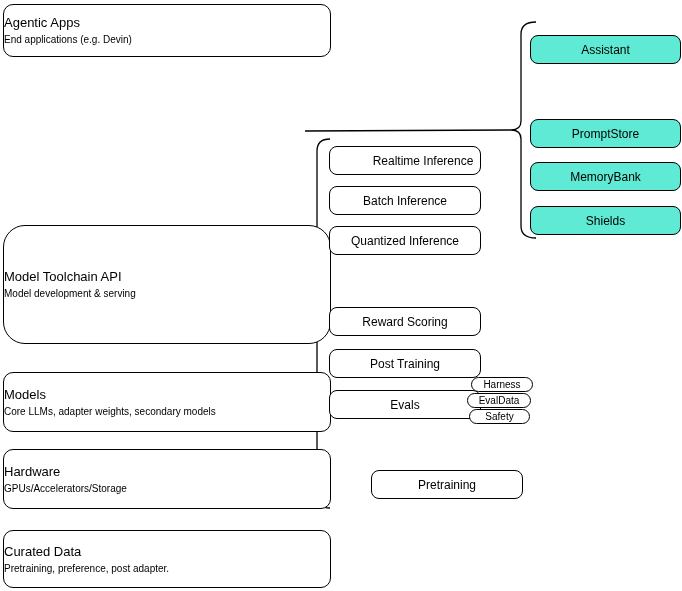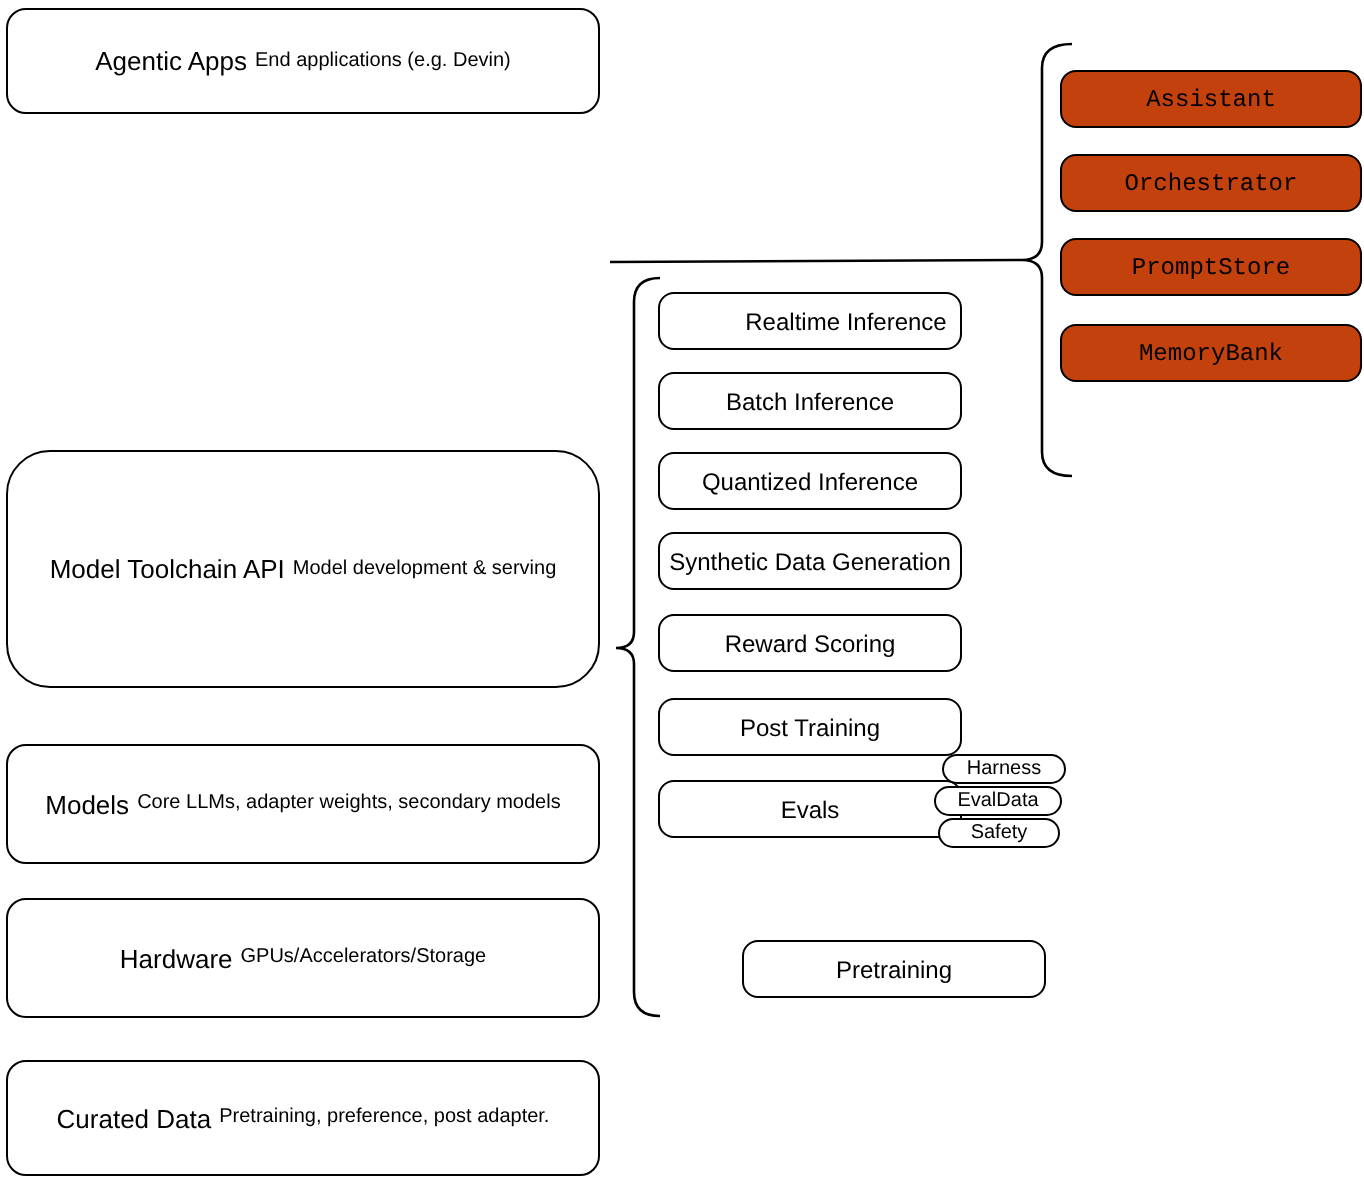--- a/index.html
+++ b/index.html
@@ -23,27 +23,27 @@
     height: 591px;
   }
   .connector-layer path {
     fill: none;
     stroke: #000000;
     stroke-width: 1.3;
   }
   .layer-box {
     position: absolute;
     left: 3px;
-    width: 297px;
+    width: 328px;
     box-sizing: border-box;
     border: 1.3px solid #000000;
     background: #ffffff;
     display: flex;
-    flex-direction: row;
-    align-items: center;
+    flex-direction: column;
+    align-items: flex-start;
     justify-content: center;
     gap: 4px;
     text-align: center;
   }
   .layer-title {
     font-size: 13px;
     line-height: 15px;
     white-space: nowrap;
   }
   .layer-sub {
@@ -67,27 +67,26 @@
     white-space: nowrap;
   }
   .right-box {
     position: absolute;
     left: 530px;
     width: 151px;
     height: 29px;
     box-sizing: border-box;
     border: 1.3px solid #000000;
     border-radius: 8px;
-    background: #c2410c;
+    background: #5eead4;
     display: flex;
     align-items: center;
     justify-content: center;
     font-size: 12px;
     white-space: nowrap;
-    font-family: Liberation Mono, monospace;
   }
   .tag-pill {
     position: absolute;
     height: 15px;
     box-sizing: border-box;
     border: 1.3px solid #000000;
     border-radius: 8px;
     background: #ffffff;
     display: flex;
     align-items: center;
@@ -130,28 +129,27 @@
   </div>
 
   <div class="layer-box" style="top:530px;height:58px;border-radius:10px;">
     <div class="layer-title">Curated Data</div>
     <div class="layer-sub">Pretraining, preference, post adapter.</div>
   </div>
 
   <div class="mid-box" style="top:146px;padding-left:36px;">Realtime Inference</div>
   <div class="mid-box" style="top:186px;">Batch Inference</div>
   <div class="mid-box" style="top:226px;">Quantized Inference</div>
-  <div class="mid-box" style="top:266px;">Synthetic Data Generation</div>
   <div class="mid-box" style="top:307px;">Reward Scoring</div>
   <div class="mid-box" style="top:390px;">Evals</div>
   <div class="mid-box" style="top:349px;">Post Training</div>
   <div class="mid-box" style="top:470px;margin-left:42px;">Pretraining</div>
 
   <div class="tag-pill" style="left:471px;top:377px;width:62px;">Harness</div>
   <div class="tag-pill" style="left:467px;top:393px;width:64px;">EvalData</div>
   <div class="tag-pill" style="left:469px;top:409px;width:61px;">Safety</div>
 
   <div class="right-box" style="top:35px;">Assistant</div>
-  <div class="right-box" style="top:77px;">Orchestrator</div>
   <div class="right-box" style="top:119px;">PromptStore</div>
   <div class="right-box" style="top:162px;">MemoryBank</div>
+  <div class="right-box" style="top:206px;">Shields</div>
 
 </div>
 
 </body></html>

